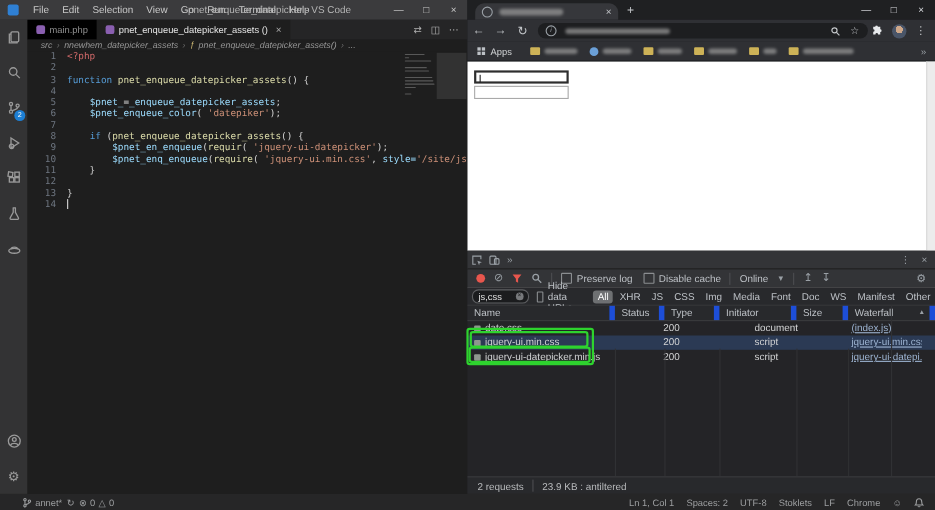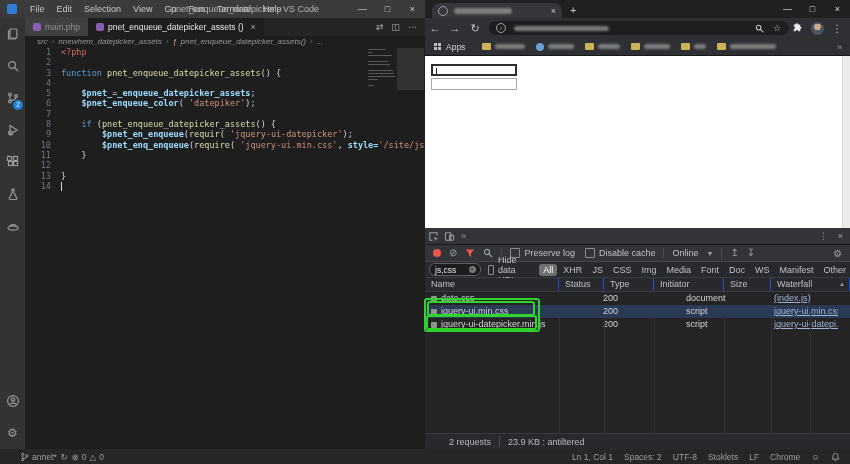--- a/index.html
+++ b/index.html
@@ -14,37 +14,37 @@
   .winbtn{width:25px;height:18px;display:flex;align-items:center;justify-content:center;color:#c8c8c8;font-size:9px;}
   #vsc-winctl{position:absolute;right:0;top:0;display:flex;}
   #vsc-activitybar{left:0;top:18px;width:25px;height:431px;background:#333334;display:flex;flex-direction:column;align-items:center;}
   .act-icon{width:25px;height:32px;display:flex;align-items:center;justify-content:center;color:#9a9a9a;position:relative;}
   .act-icon svg{stroke:currentColor;fill:none;stroke-width:1.2;}
   .act-spacer{flex:1;}
   .badge{position:absolute;right:2px;bottom:4px;width:10px;height:10px;border-radius:50%;background:#1d7fd4;color:#fff;
     font-size:6.5px;line-height:10px;text-align:center;}
   #vsc-tabbar{left:25px;top:18px;width:400px;height:18px;background:#252526;display:flex;}
   .vsc-tab{display:flex;align-items:center;gap:4px;padding:0 8px;font-size:8.5px;height:18px;}
-  .vsc-tab.inactive{background:#404040;color:#8f8f8f;justify-content:center;}
+  .vsc-tab.inactive{background:#000000;color:#8f8f8f;justify-content:center;}
   .vsc-tab.active{background:#1e1e1e;color:#e6e6e6;}
   .phpicon{width:8px;height:8px;border-radius:2px;background:#8a5fb0;}
   .tabclose{color:#aaa;margin-left:3px;font-size:9px;}
   #vsc-tab-actions{margin-left:auto;display:flex;align-items:center;color:#b0b0b0;font-size:9px;gap:8px;padding-right:8px;}
   #vsc-breadcrumb{left:25px;top:36px;width:400px;height:11px;background:#1e1e1e;color:#969696;font-size:8px;
     display:flex;align-items:center;gap:4px;padding-left:12px;box-sizing:border-box;font-style:italic;}
   .bc-sep{color:#6d6d6d;}
   .bc-fn{color:#d8c178;font-size:7px;}
   #vsc-editor{left:25px;top:47px;width:400px;height:402px;background:#1e1e1e;overflow:hidden;}
   .code-row{display:flex;height:10.3px;line-height:10.3px;font-family:"DejaVu Sans Mono",monospace;font-size:8.5px;}
   .ln{width:26px;text-align:right;padding-right:10px;color:#6e7681;flex:none;}
   .lc{white-space:pre;}
   .tok-tag{color:#d16969;}
   .tok-kw{color:#569cd6;}
   .tok-fn{color:#dcdcaa;}
-  .tok-var{color:#9cdcfe;font-weight:bold;}
+  .tok-var{color:#9cdcfe;}
   .tok-str{color:#ce9178;}
   .tok-pl{color:#d4d4d4;}
   .cursor{display:inline-block;width:1px;height:9px;background:#d8d8d8;vertical-align:middle;}
   #vsc-minimap{position:absolute;left:343px;top:2px;width:27px;}
   .mm-bar{height:1.4px;background:#585858;margin-bottom:1.6px;border-radius:1px;}
   #vsc-scrollthumb{position:absolute;left:372px;top:1px;width:27px;height:42px;background:rgba(110,110,110,0.25);}
   
   #statusbar{left:0;top:449px;width:850px;height:15px;background:#262627;color:#9d9fa1;font-size:8.5px;
     display:flex;align-items:center;}
   #sb-left{display:flex;align-items:center;gap:4px;padding-left:7px;margin-left:13px;}
@@ -106,35 +106,35 @@
   #dt-filter-input{position:relative;width:86px;height:11px;background:#1b1c1e;border:1px solid #5f6063;border-radius:6px;
     display:flex;align-items:center;}
   #dt-filter-input span{font-size:8.5px;color:#e3e3e3;padding-left:5px;}
   .clear-x{margin-left:auto;margin-right:4px;width:7px;height:7px;border-radius:50%;background:#77797c;color:#1b1c1e;
     font-size:6px;line-height:7px;text-align:center;}
   .pill{padding:0 4px;line-height:12px;border-radius:3px;color:#bdc1c6;}
   .pill.active{background:#6e7072;color:#ffffff;}
   #dt-table{left:0;top:50px;width:425px;height:383px;}
   .dt-grid{display:grid;grid-template-columns:134px 45px 50px 70px 47px 79px;}
   #dt-header{height:13px;line-height:13px;background:#28292c;border-bottom:1px solid #3a3b3e;color:#bdc1c6;}
-  #dt-header div{padding-left:6px;border-right:1px solid #1d4ed8;position:relative;box-sizing:border-box;}
+  #dt-header div{padding-left:6px;border-right:5px solid #1d4ed8;position:relative;box-sizing:border-box;}
   .sortarrow{position:absolute;right:4px;top:0;font-size:6px;color:#9aa0a6;}
   .dt-row{height:13px;line-height:13px;color:#d2d3d4;gap:38px;}
   .dt-row.sel{background:#2b3a54;}
   .cell{padding-left:6px;overflow:hidden;white-space:nowrap;box-sizing:border-box;}
   .cell-name{display:flex;align-items:center;gap:4px;}
   .fileicon{width:6px;height:6px;background:#8e978e;border-radius:1px;flex:none;}
   .link{color:#9db4d2;text-decoration:underline;}
   .cell-size{text-align:right;padding-right:6px;padding-left:0;}
   .cell-wf{position:relative;}
   .wfbar{position:absolute;top:3px;width:4px;height:7px;background:#3fa75a;border-radius:1px;}
   .colline{position:absolute;width:1px;background:#303134;top:39px;height:116px;}
   .greenbox{position:absolute;border:2px solid #2ed32e;border-radius:3px;box-sizing:border-box;}
   #dt-summary{left:0;top:205px;width:425px;height:16px;background:#28292c;border-top:1px solid #3a3b3e;
-    display:flex;align-items:center;gap:8px;padding-left:24px;color:#b8babc;box-sizing:border-box;}
+    display:flex;align-items:center;gap:8px;padding-left:9px;color:#b8babc;box-sizing:border-box;}
 </style>
 </head>
 <body>
 
 <div id="screen">
 
   <div class="abs" id="vsc-titlebar">
     <div id="vsc-logo"></div>
     <div id="vsc-menus" style="display: flex;">
         <span class="vsc-menu">File</span>

